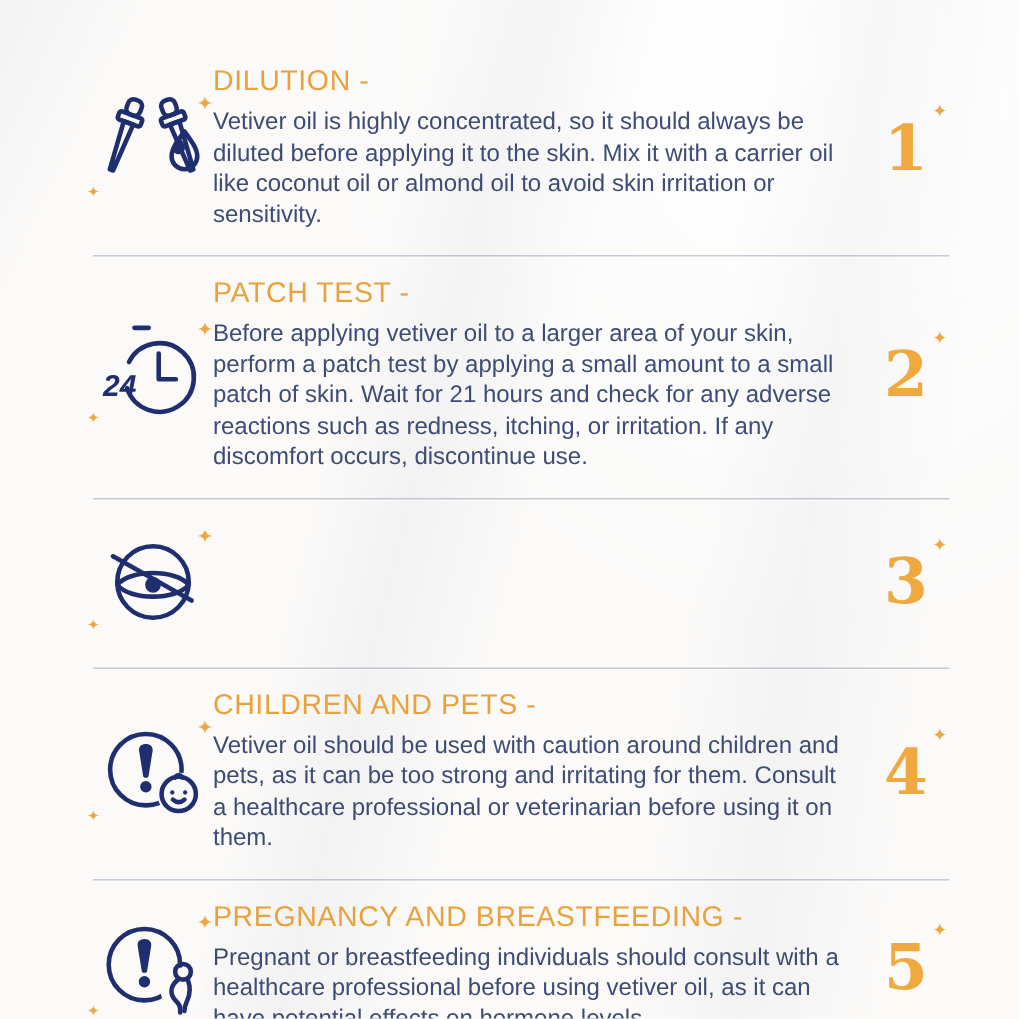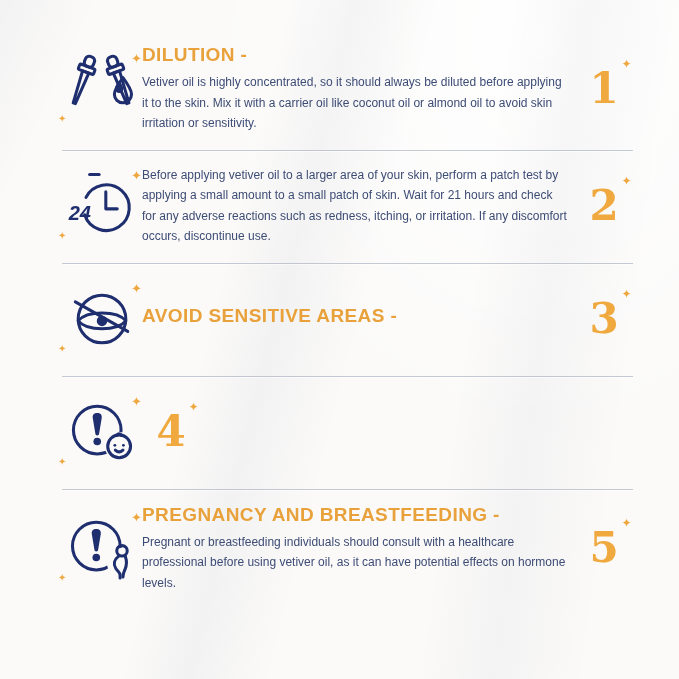--- a/index.html
+++ b/index.html
@@ -33,27 +33,27 @@
     color: #EFA73F;
     line-height: 1;
     pointer-events: none;
   }
   .s-tr { top: 4px; right: 0px; font-size: 13px; }
   .s-bl { bottom: 6px; left: -4px; font-size: 10px; }
 
   .text-col { flex: 1 1 auto; padding-right: 8px; }
   .tip-title {
     font-size: 19px;
-    font-weight: bold;
+    font-weight: normal;
     letter-spacing: 0.4px;
     color: #E9A23B;
     margin-bottom: 6px;
   }
   .tip-body {
-    font-size: 12px;
+    font-size: 16px;
     line-height: 20.5px;
     color: #3D4C75;
     max-width: 452px;
   }
 
   .num-col {
     width: 58px;
     flex: 0 0 58px;
     display: flex;
     align-items: center;
@@ -129,20 +129,21 @@
       <span class="sparkle s-tr">✦</span>
       <span class="sparkle s-bl">✦</span>
       <svg width="82" height="82" viewBox="0 0 84 84">
         <path class="ic" d="M23.8,51.2 A24,24 0 1 0 25.2,32.9"></path>
         <path class="ic" d="M46,27 L46,45 L58,45"></path>
         <path class="ic" d="M29,9 L39,9"></path>
         <text class="ic-text" x="7" y="57">24</text>
       </svg>
     </div>
     <div class="text-col">
+      <h2 class="tip-title">PATCH TEST -</h2>
       <p class="tip-body">Before applying vetiver oil to a larger area of your skin, perform a patch test by applying a small amount to a small patch of skin. Wait for 21 hours and check for any adverse reactions such as redness, itching, or irritation. If any discomfort occurs, discontinue use.</p>
     </div>
     <div class="num-col">
       <span class="num-wrap">
         <span class="tip-number">2</span>
         <span class="sparkle n-s">✦</span>
       </span>
     </div>
   </section>
   <div class="divider"></div>
@@ -152,21 +153,20 @@
       <span class="sparkle s-tr">✦</span>
       <span class="sparkle s-bl">✦</span>
       <svg width="82" height="82" viewBox="0 0 84 84">
         <circle class="ic" cx="42" cy="42" r="25"></circle>
         <path class="ic" d="M17,44 C26,33 58,33 67,44 C58,55 26,55 17,44 Z"></path>
         <circle class="ic-fill" cx="42" cy="44" r="5.5"></circle>
         <path class="ic" d="M14,24 L69,55"></path>
       </svg>
     </div>
     <div class="text-col">
-      <h2 class="tip-title">AVOID SENSITIVE AREAS -</h2>
     </div>
     <div class="num-col">
       <span class="num-wrap">
         <span class="tip-number">3</span>
         <span class="sparkle n-s">✦</span>
       </span>
     </div>
   </section>
   <div class="divider"></div>
 
@@ -179,20 +179,24 @@
         <path class="ic-fill" d="M37,22 c-3.4,0 -5.2,2 -4.7,5.2 l2.7,16.5 a2,2 0 0 0 4,0 l2.7,-16.5 C42.2,24 40.4,22 37,22 z"></path>
         <circle class="ic-fill" cx="37" cy="52" r="4"></circle>
         <circle class="ic-bg" cx="60" cy="57" r="15"></circle>
         <circle class="ic" cx="60" cy="57" r="12" stroke-width="2.6"></circle>
         <path class="ic" d="M57.5,45.5 q2.5,-3.5 5,0" stroke-width="2.2"></path>
         <circle class="ic-fill" cx="55.5" cy="56" r="1.5"></circle>
         <circle class="ic-fill" cx="64.5" cy="56" r="1.5"></circle>
         <path class="ic" d="M56,61 q4,3.6 8,0" stroke-width="2.2"></path>
       </svg>
     </div>
+    <div class="text-col">
+      <h2 class="tip-title">CHILDREN AND PETS -</h2>
+      <p class="tip-body">Vetiver oil should be used with caution around children and pets, as it can be too strong and irritating for them. Consult a healthcare professional or veterinarian before using it on them.</p>
+    </div>
     <div class="num-col">
       <span class="num-wrap">
         <span class="tip-number">4</span>
         <span class="sparkle n-s">✦</span>
       </span>
     </div>
   </section>
   <div class="divider"></div>
 
   <section class="tip">

